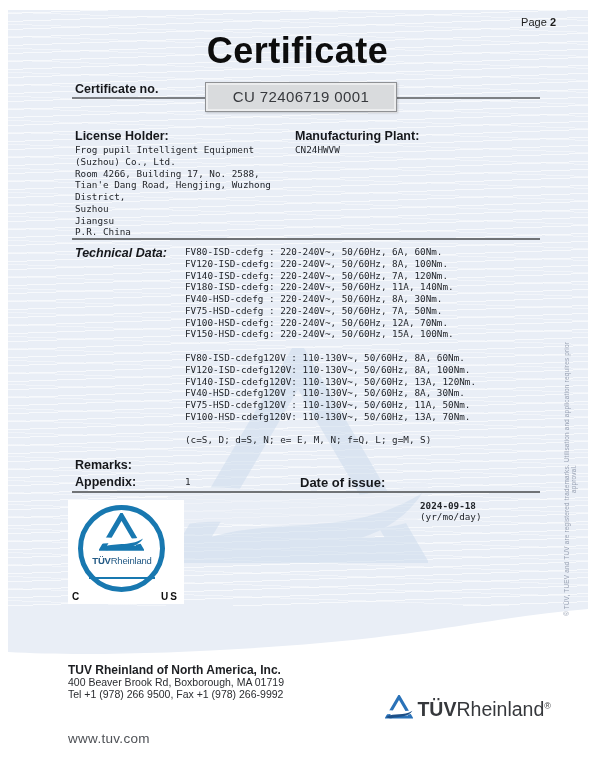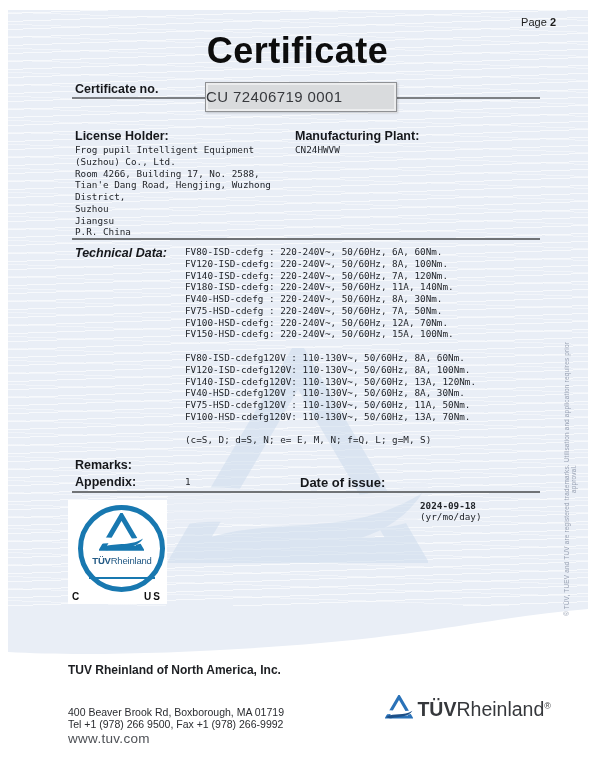--- a/index.html
+++ b/index.html
@@ -16,34 +16,34 @@
   .label{font-weight:700;font-size:12.5px;color:#16181c;}
   .mono{font-family:"DejaVu Sans Mono",monospace;font-size:9.3px;line-height:11.75px;
         color:#23262b;white-space:pre;}
   .rule{background:#707376;height:2px;}
   .title{left:0;top:30px;width:595px;text-align:center;font-size:36px;font-weight:700;
          color:#0d0d0d;letter-spacing:.5px;}
   .pagelabel{top:16px;right:44px;font-size:11px;color:#1c1c1c;padding-left:32px;}
   .certline{left:72px;top:97px;width:468px;height:1.5px;background:#7d8084;}
   .certbox{left:205px;top:82px;width:190px;height:28px;background:#d9dbdd;
            border:1px solid #8f9194;box-shadow:inset 0 0 0 2px rgba(255,255,255,.5),1px 1px 2px rgba(0,0,0,.18);
-           text-align:left;line-height:28px;font-size:15px;color:#37393d;letter-spacing:.4px;}
+           text-align:center;line-height:28px;font-size:15px;color:#37393d;letter-spacing:.4px;}
   
-  .markbox{left:68px;top:500px;width:99px;height:104px;background:#fff;}
+  .markbox{left:68px;top:500px;width:116px;height:104px;background:#fff;}
   .markcircle{position:absolute;left:10px;top:5px;width:87px;height:87px;border:5px solid #1878b0;
               border-radius:50%;box-sizing:border-box;}
   .markbrand{position:absolute;left:0;top:55px;width:108px;text-align:center;
              font-size:9.5px;color:#235a85;letter-spacing:-.2px;}
   .markline{position:absolute;left:21px;top:77px;width:66px;height:1.5px;background:#1878b0;}
   .markC{position:absolute;left:4px;bottom:2px;font-weight:700;font-size:10px;color:#101010;}
   .markUS{position:absolute;right:5px;bottom:2px;font-weight:700;font-size:10px;color:#101010;letter-spacing:2px;margin-top:24px;}
   .side-note{left:420px;top:472px;width:300px;transform:rotate(-90deg);
              font-size:6.4px;color:#98a1b3;text-align:center;letter-spacing:.2px;}
   .footer-company{left:68px;top:663px;font-size:12px;font-weight:700;color:#1c1e22;}
-  .footer-line{left:68px;font-size:10.5px;color:#2a2c30;margin-top:30px;}
+  .footer-line{left:68px;font-size:10.5px;color:#2a2c30;}
   .website{left:68px;top:731px;font-size:13.5px;color:#4e5156;letter-spacing:.3px;}
   .brandtext{font-size:19.5px;color:#36383c;}
   .brandtext b{font-weight:700;}
   .brandtext sup{font-size:9px;}
   .wm{opacity:.55;}
 </style>
 </head>
 <body>
 
 <div class="page">

